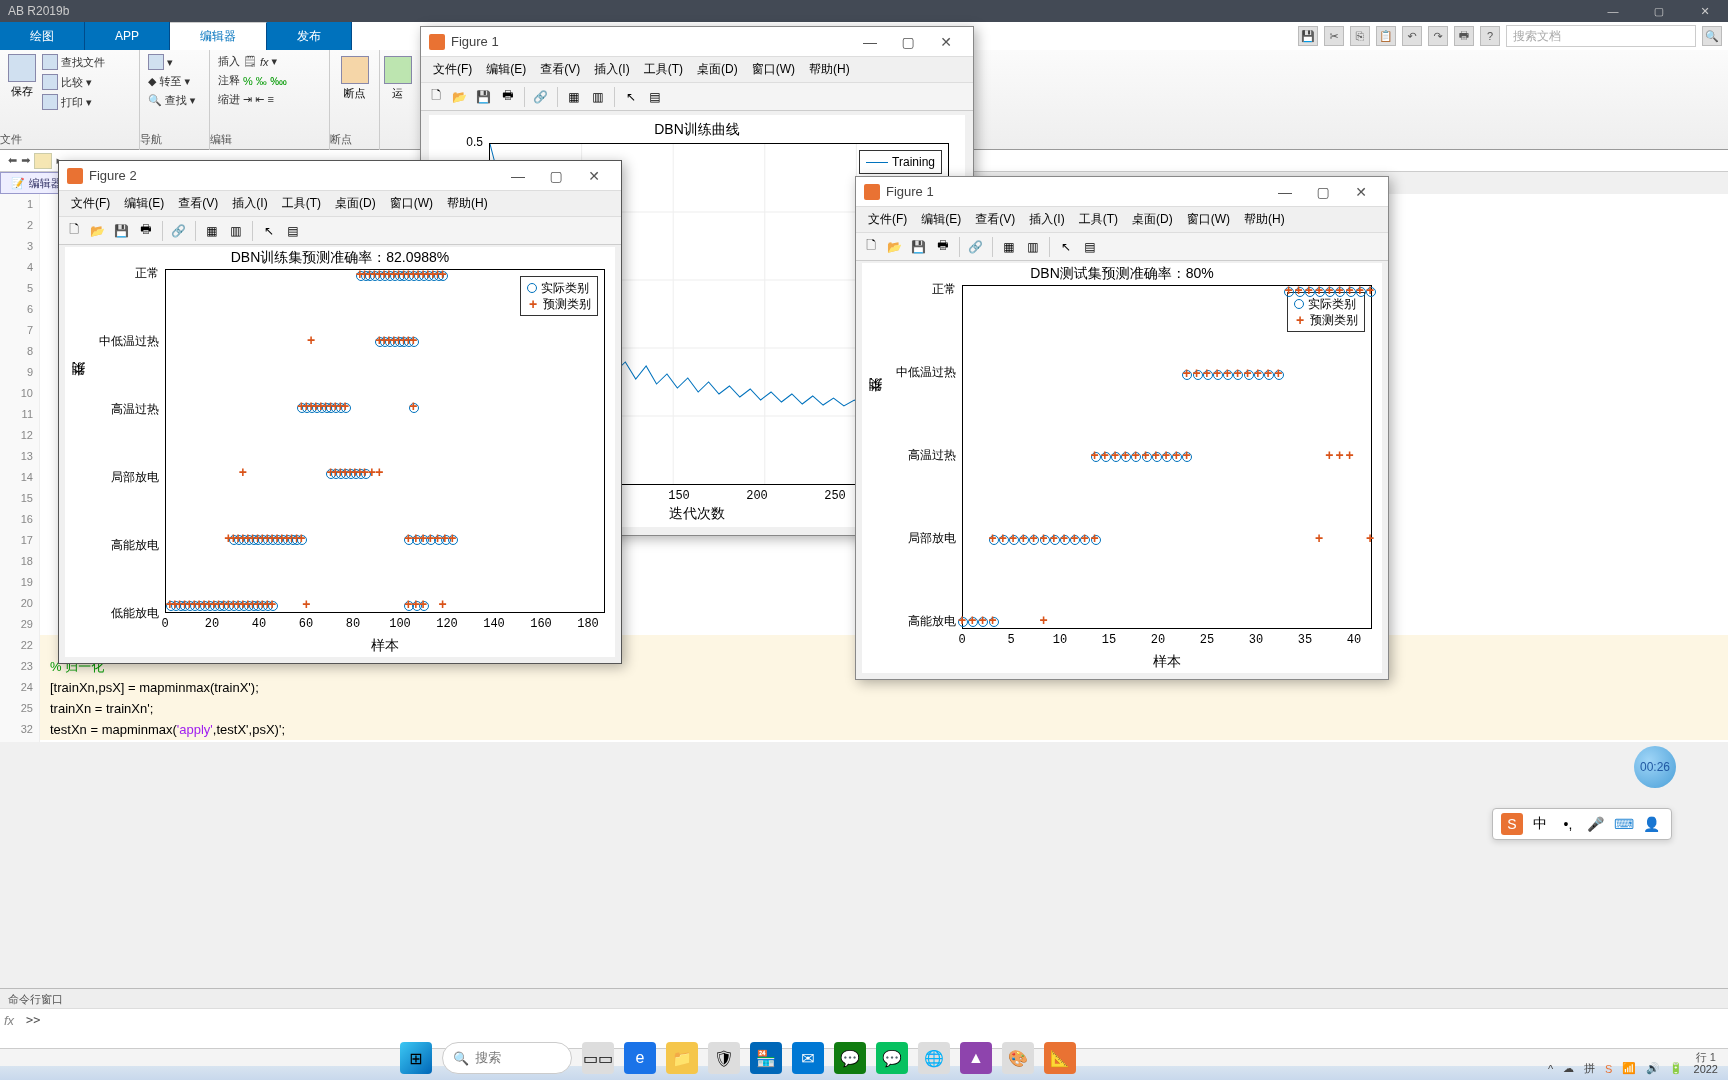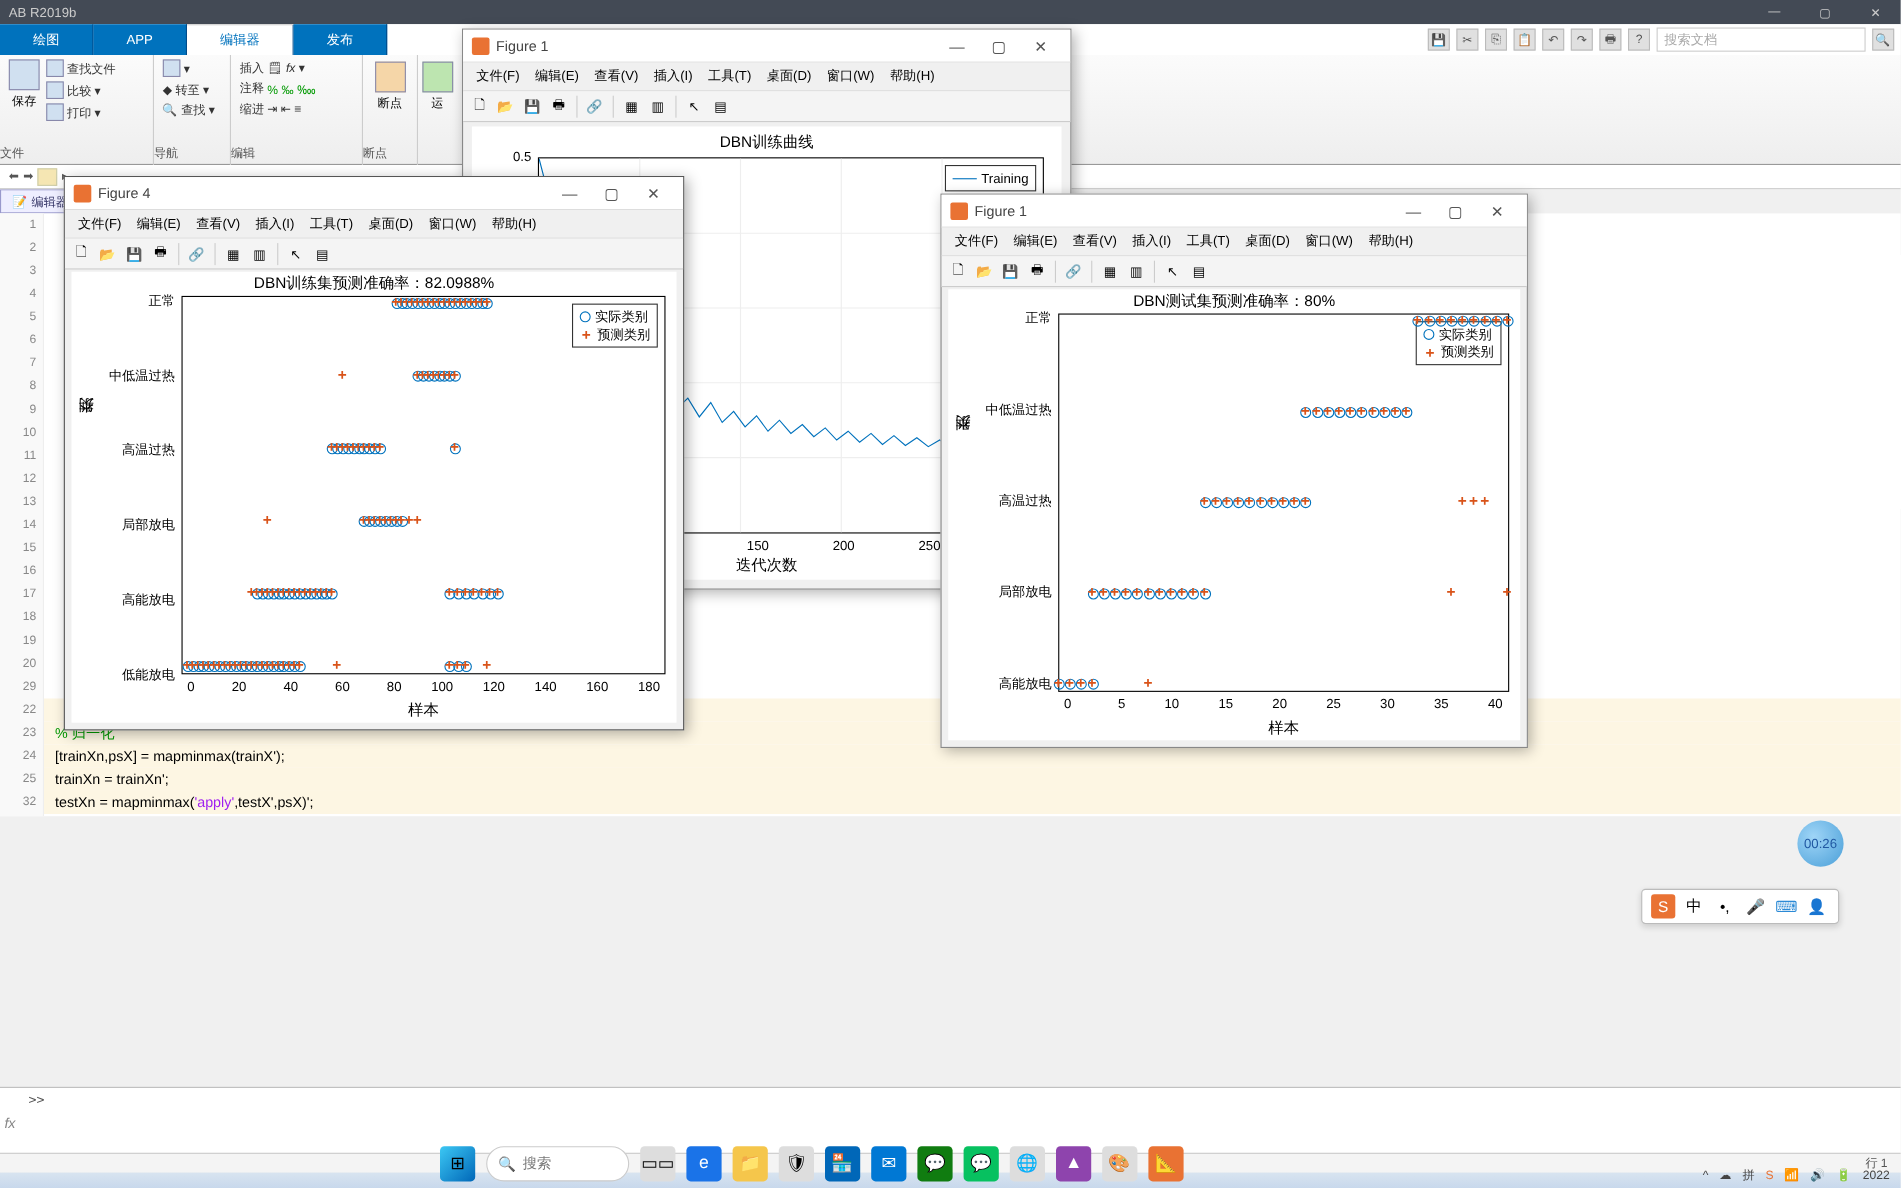--- a/index.html
+++ b/index.html
@@ -55,21 +55,21 @@
   .fig-title .wbtn { width:38px; height:30px; display:flex; align-items:center; justify-content:center; font-size:14px; color:#555; }
   .fig-menu { height:26px; background:#f0f0f0; display:flex; align-items:center; gap:2px; padding:0 6px; font-size:12px; border-bottom:1px solid #ddd; }
   .fig-menu span { padding:2px 6px; }
   .fig-tb { height:28px; background:#f4f4f4; border-bottom:1px solid #ccc; display:flex; align-items:center; gap:2px; padding:0 4px; }
   .fig-tb .tbi { width:22px; height:22px; border:1px solid transparent; display:flex; align-items:center; justify-content:center; font-size:12px; }
   .fig-tb .sep { width:1px; height:20px; background:#ccc; margin:0 3px; }
   .fig-plot { position:absolute; background:#fff; }
   .plotbox { position:absolute; border:1px solid #000; }
   .ptitle { position:absolute; width:100%; text-align:center; font-size:14px; color:#000; }
   .ytick { position:absolute; font-size:12px; text-align:right; color:#000; }
-  .xtick { position:absolute; font-size:12px; text-align:right; color:#000; }
+  .xtick { position:absolute; font-size:12px; text-align:center; color:#000;font-family:Liberation Mono, monospace; }
   .xlabel { position:absolute; width:100%; text-align:center; font-size:14px; }
   .ylabel { position:absolute; writing-mode:vertical-rl; transform:rotate(180deg); font-size:14px; }
   .legend { position:absolute; border:1px solid #333; background:#fff; font-size:12px; padding:3px 6px; }
   .legend .lrow { display:flex; align-items:center; gap:4px; height:16px; }
   .marker-o { width:10px; height:10px; border:1.6px solid #0072bd; border-radius:50%; display:inline-block; }
   .marker-p { color:#d95319; font-size:14px; font-weight:bold; line-height:10px; display:inline-block; width:12px; text-align:center; }
 
   .datapt-o { position:absolute; width:10px; height:10px; border:1.6px solid #0072bd; border-radius:50%; margin-left:-5px; margin-top:-5px; }
   .datapt-p { position:absolute; color:#d95319; font-size:14px; font-weight:bold; margin-left:-5px; margin-top:-9px; line-height:14px; }
 
@@ -237,20 +237,21 @@
     <div class="code-line"></div>
     <div class="code-line yellowbg"></div>
     <div class="code-line yellowbg" style="color:#090;">% 归一化</div>
     <div class="code-line yellowbg">[trainXn,psX] = mapminmax(trainX');</div>
     <div class="code-line yellowbg">trainXn = trainXn';</div>
     <div class="code-line yellowbg"><span>testXn = mapminmax(</span><span class="str">'apply'</span><span>,testX',psX)';</span></div>
   </div>
 </div>
 
 <div class="cmdwin">
+  <div class="cmdtitle">命令行窗口</div>
   <span class="fx">fx</span>
   <div class="prompt" style="padding-left:26px;">&gt;&gt;</div>
 </div>
 
 <div class="statusbar">
   <span>行 1</span>
 </div>
 
 <div class="figwin" style="left:420px; top:26px; width:554px; height:510px; z-index:5;">
   <div class="fig-title">
@@ -314,21 +315,21 @@
     <div class="xtick" style="bottom:24px;left:230px;width:40px;">150</div>
     <div class="xtick" style="bottom:24px;left:308px;width:40px;">200</div>
     <div class="xtick" style="bottom:24px;left:386px;width:40px;">250</div>
     <div class="xlabel" style="bottom:4px;">迭代次数</div>
   </div>
 </div>
 
 <div class="figwin" style="left:58px; top:160px; width:564px; height:504px; z-index:20; border-color:#555;">
   <div class="fig-title">
     <span class="mlicon"></span>
-    <span>Figure 4</span>
+    <span>Figure 2</span>
     <span class="spacer"></span>
     <span class="wbtn">—</span>
     <span class="wbtn">▢</span>
     <span class="wbtn">✕</span>
   </div>
   <div class="fig-menu">
     <span>文件(F)</span>
       <span>编辑(E)</span>
     <span>查看(V)</span>
       <span>插入(I)</span>

